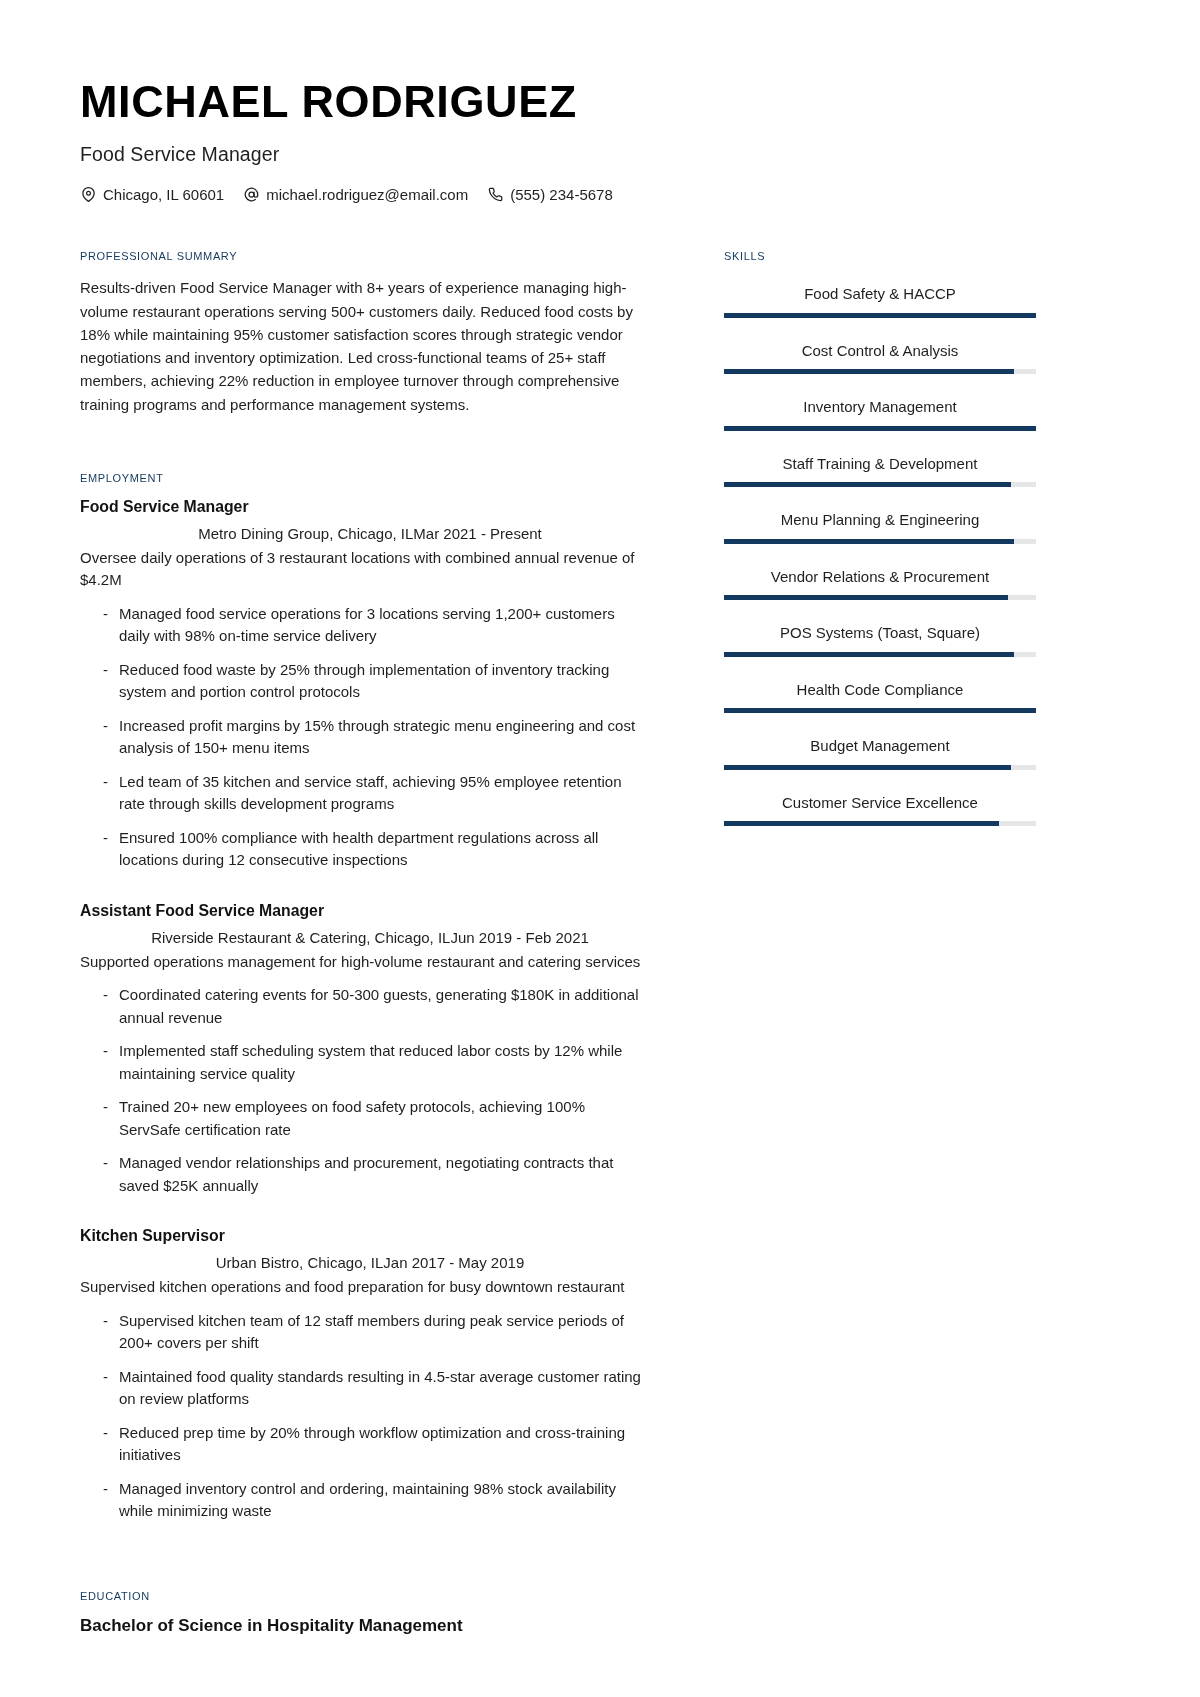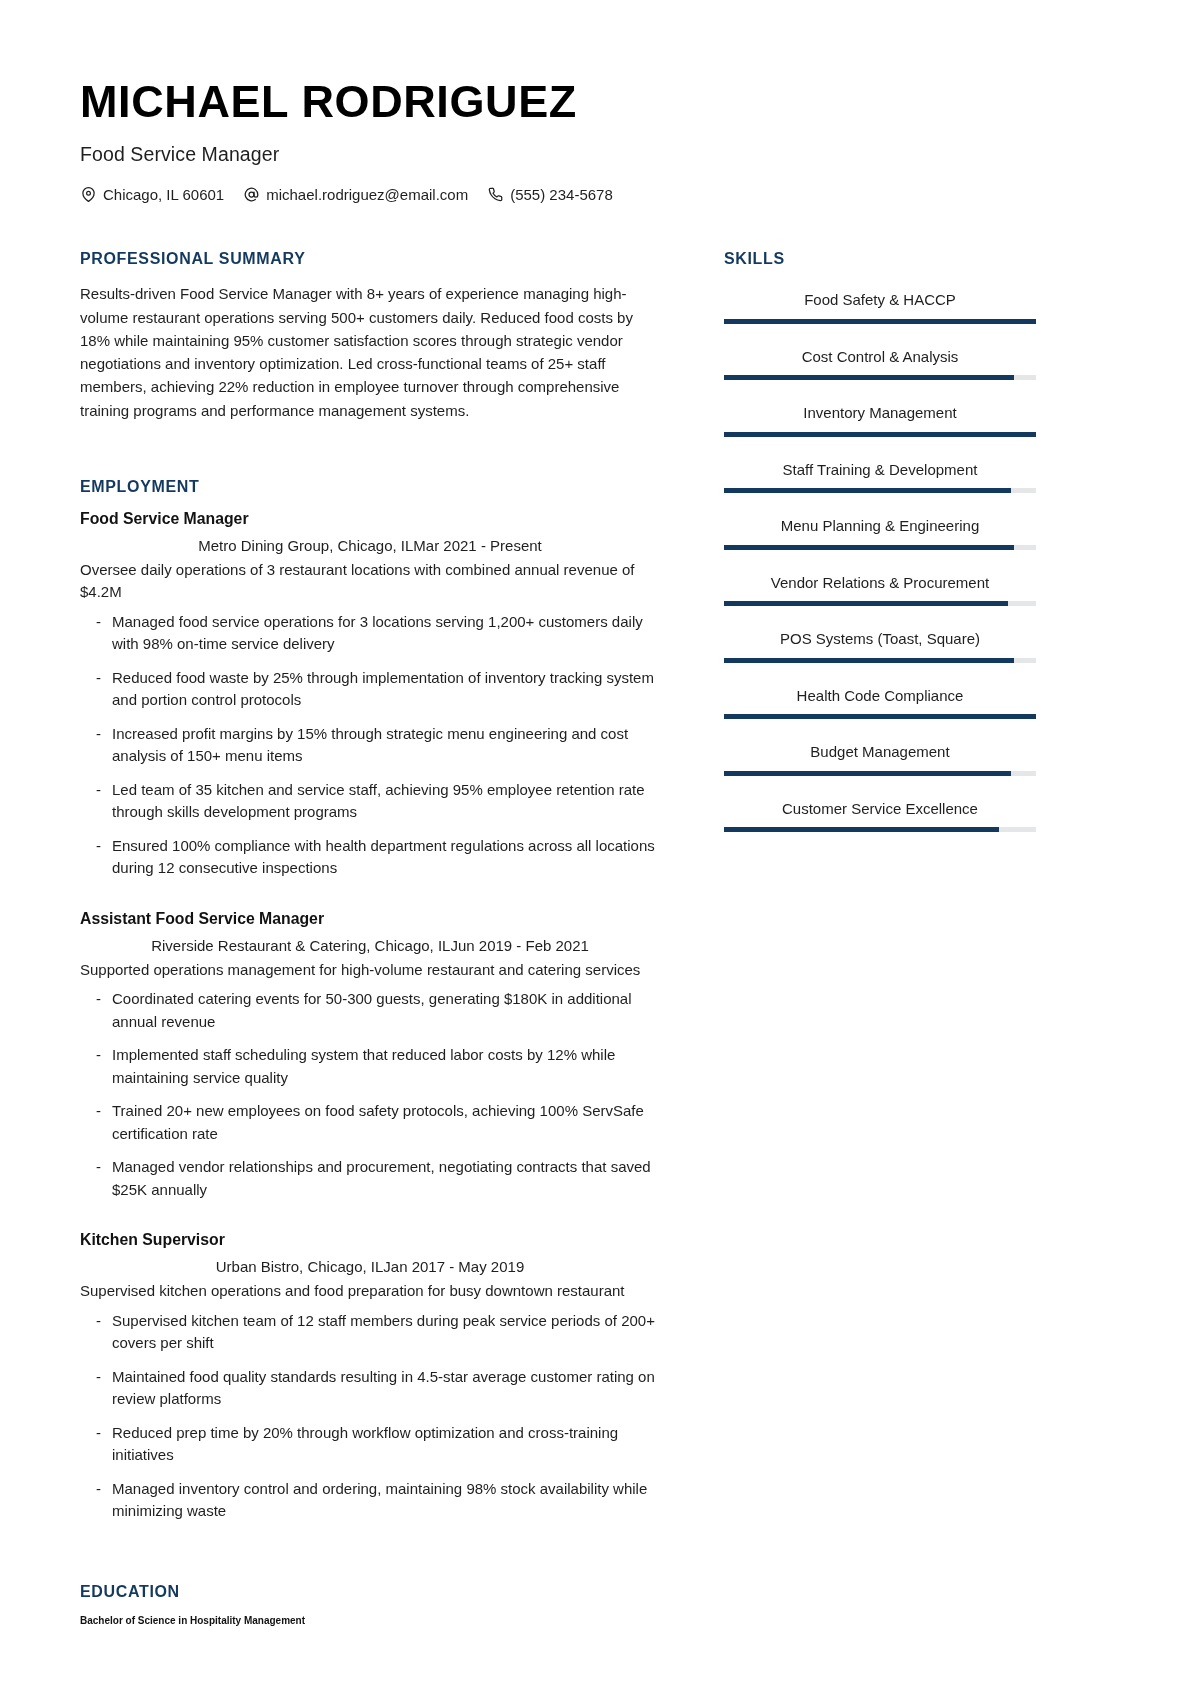--- a/index.html
+++ b/index.html
@@ -88,22 +88,22 @@
     padding-right: 28px;
   }
 
   .col-right {
     width: 312px;
     flex: 0 0 312px;
     margin-left: 36px;
   }
 
   .section-heading {
-    font-size: 16px;
-    font-weight: bold;
+    font-size: 11px;
+    font-weight: normal;
     color: #14395e;
     letter-spacing: 0.65px;
     margin-bottom: 14px;
   }
 
   .summary-text {
     font-size: 15px;
     line-height: 1.55;
     color: #1f1f1f;
   }
@@ -138,21 +138,21 @@
 
   .job-desc {
     font-size: 15px;
     line-height: 1.5;
     color: #1f1f1f;
     margin-bottom: 7px;
   }
 
   ul.bullets {
     list-style: none;
-    margin: 4px;
+    margin: 11px;
     padding: 0;
   }
 
   ul.bullets li {
     position: relative;
     padding-left: 28px;
     font-size: 15px;
     line-height: 1.5;
     color: #1f1f1f;
     margin-bottom: 11px;
@@ -197,21 +197,21 @@
     top: 0;
     height: 100%;
     background: #14395e;
     display: block;
   }
 
   .skill + .skill { margin-top: 15px; }
 
   
   .edu-degree {
-    font-size: 10px;
+    font-size: 17px;
     font-weight: bold;
     color: #121212;
   }
 </style>
 </head>
 <body>
 
 <div class="page">
 
   <div class="header">

